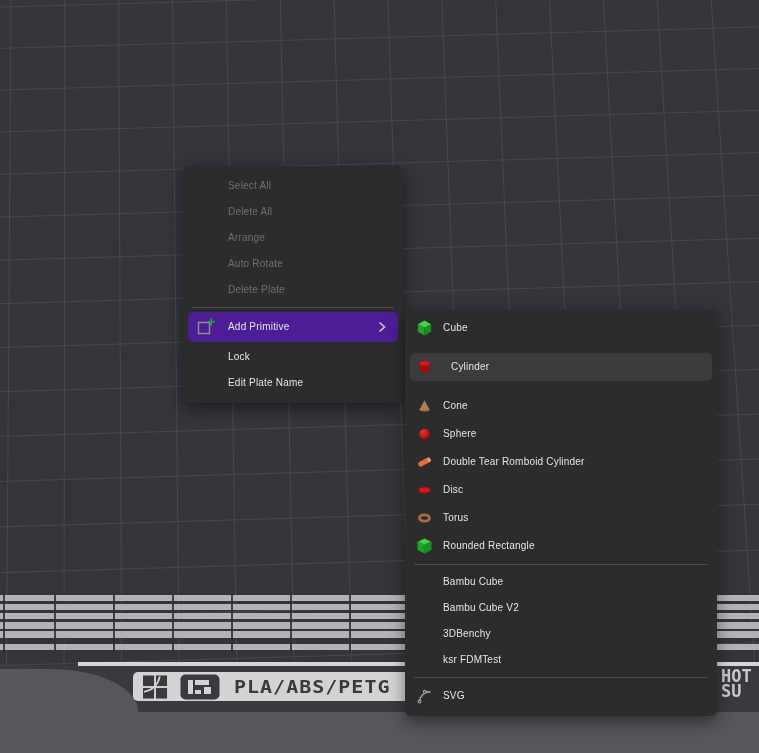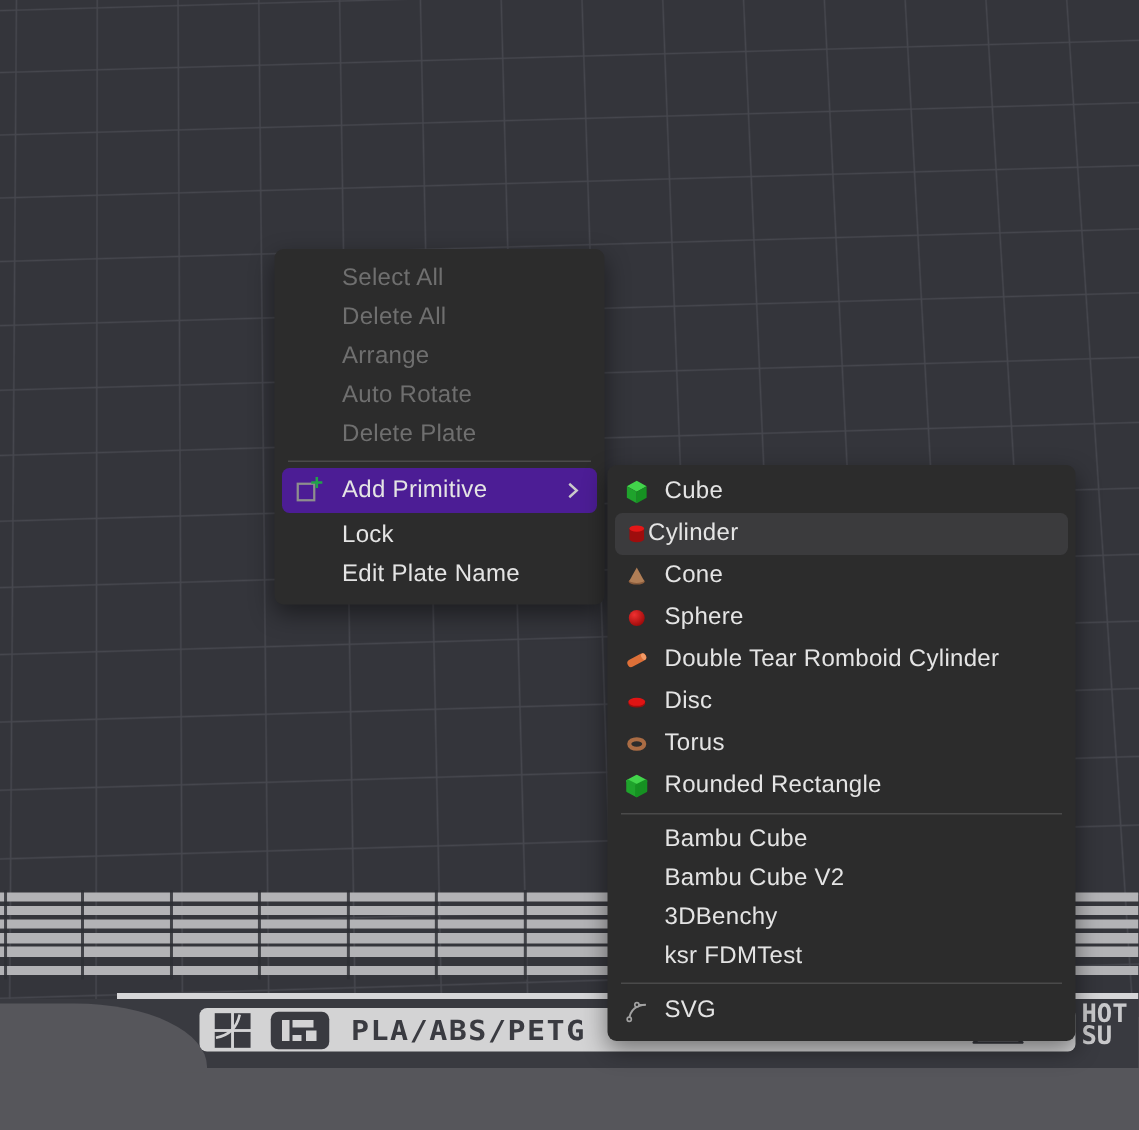--- a/index.html
+++ b/index.html
@@ -46,33 +46,33 @@
   .hot-triangle{position:absolute;right:34px;bottom:-1px;z-index:1}
   .hot-text{
     position:absolute;left:721px;top:669px;z-index:4;width:60px;
     font-family:"DejaVu Sans Mono",monospace;font-weight:bold;font-size:17px;
     line-height:15px;color:#c9c9cb;letter-spacing:0;white-space:nowrap;
   }
   
   .menu{
     position:absolute;background:#2c2c2c;border-radius:6px;
     box-shadow:0 6px 16px rgba(0,0,0,.45);padding:7px 0;box-sizing:border-box;
-    font-size:16px;color:#e4e4e4;letter-spacing:.2px;
+    font-size:10px;color:#e4e4e4;letter-spacing:.2px;
   }
   .main-menu{left:183px;top:166px;width:220px;z-index:10}
   .submenu{left:405px;top:310px;width:312px;z-index:11;padding-top:4px;padding-bottom:6px}
   .mi{position:relative;height:26px;line-height:26px;padding-left:45px;cursor:default;white-space:nowrap}
   .mi.disabled{color:#6f6f6f}
   .mi.hov{background:#4c1d95;border-radius:5px;margin:2px 5px;padding-left:40px;height:30px;line-height:30px}
   .sep{height:1px;background:#4a4a4a;margin:4px 9px}
   .mi-icon{position:absolute;left:8px;top:50%;transform:translateY(-50%);display:flex}
   .mi-chevron{position:absolute;right:11px;top:50%;transform:translateY(-50%);display:flex}
   .submenu .mi{height:28px;line-height:28px;padding-left:38px}
   .submenu .mi.small{height:26px;line-height:26px}
-  .submenu .mi.hl{background:#3b3b3d;border-radius:5px;margin:0 5px;padding-left:22px}
+  .submenu .mi.hl{background:#3b3b3d;border-radius:5px;margin:11px 5px;padding-left:41px}
   .submenu .mi-icon{left:11px}
   .submenu .mi.hl .mi-icon{left:6px}
 </style>
 </head>
 <body>
 
 <div class="viewport">
   <div class="grid"></div>
   <div class="stripes">
     <div class="stripe s1"></div>

